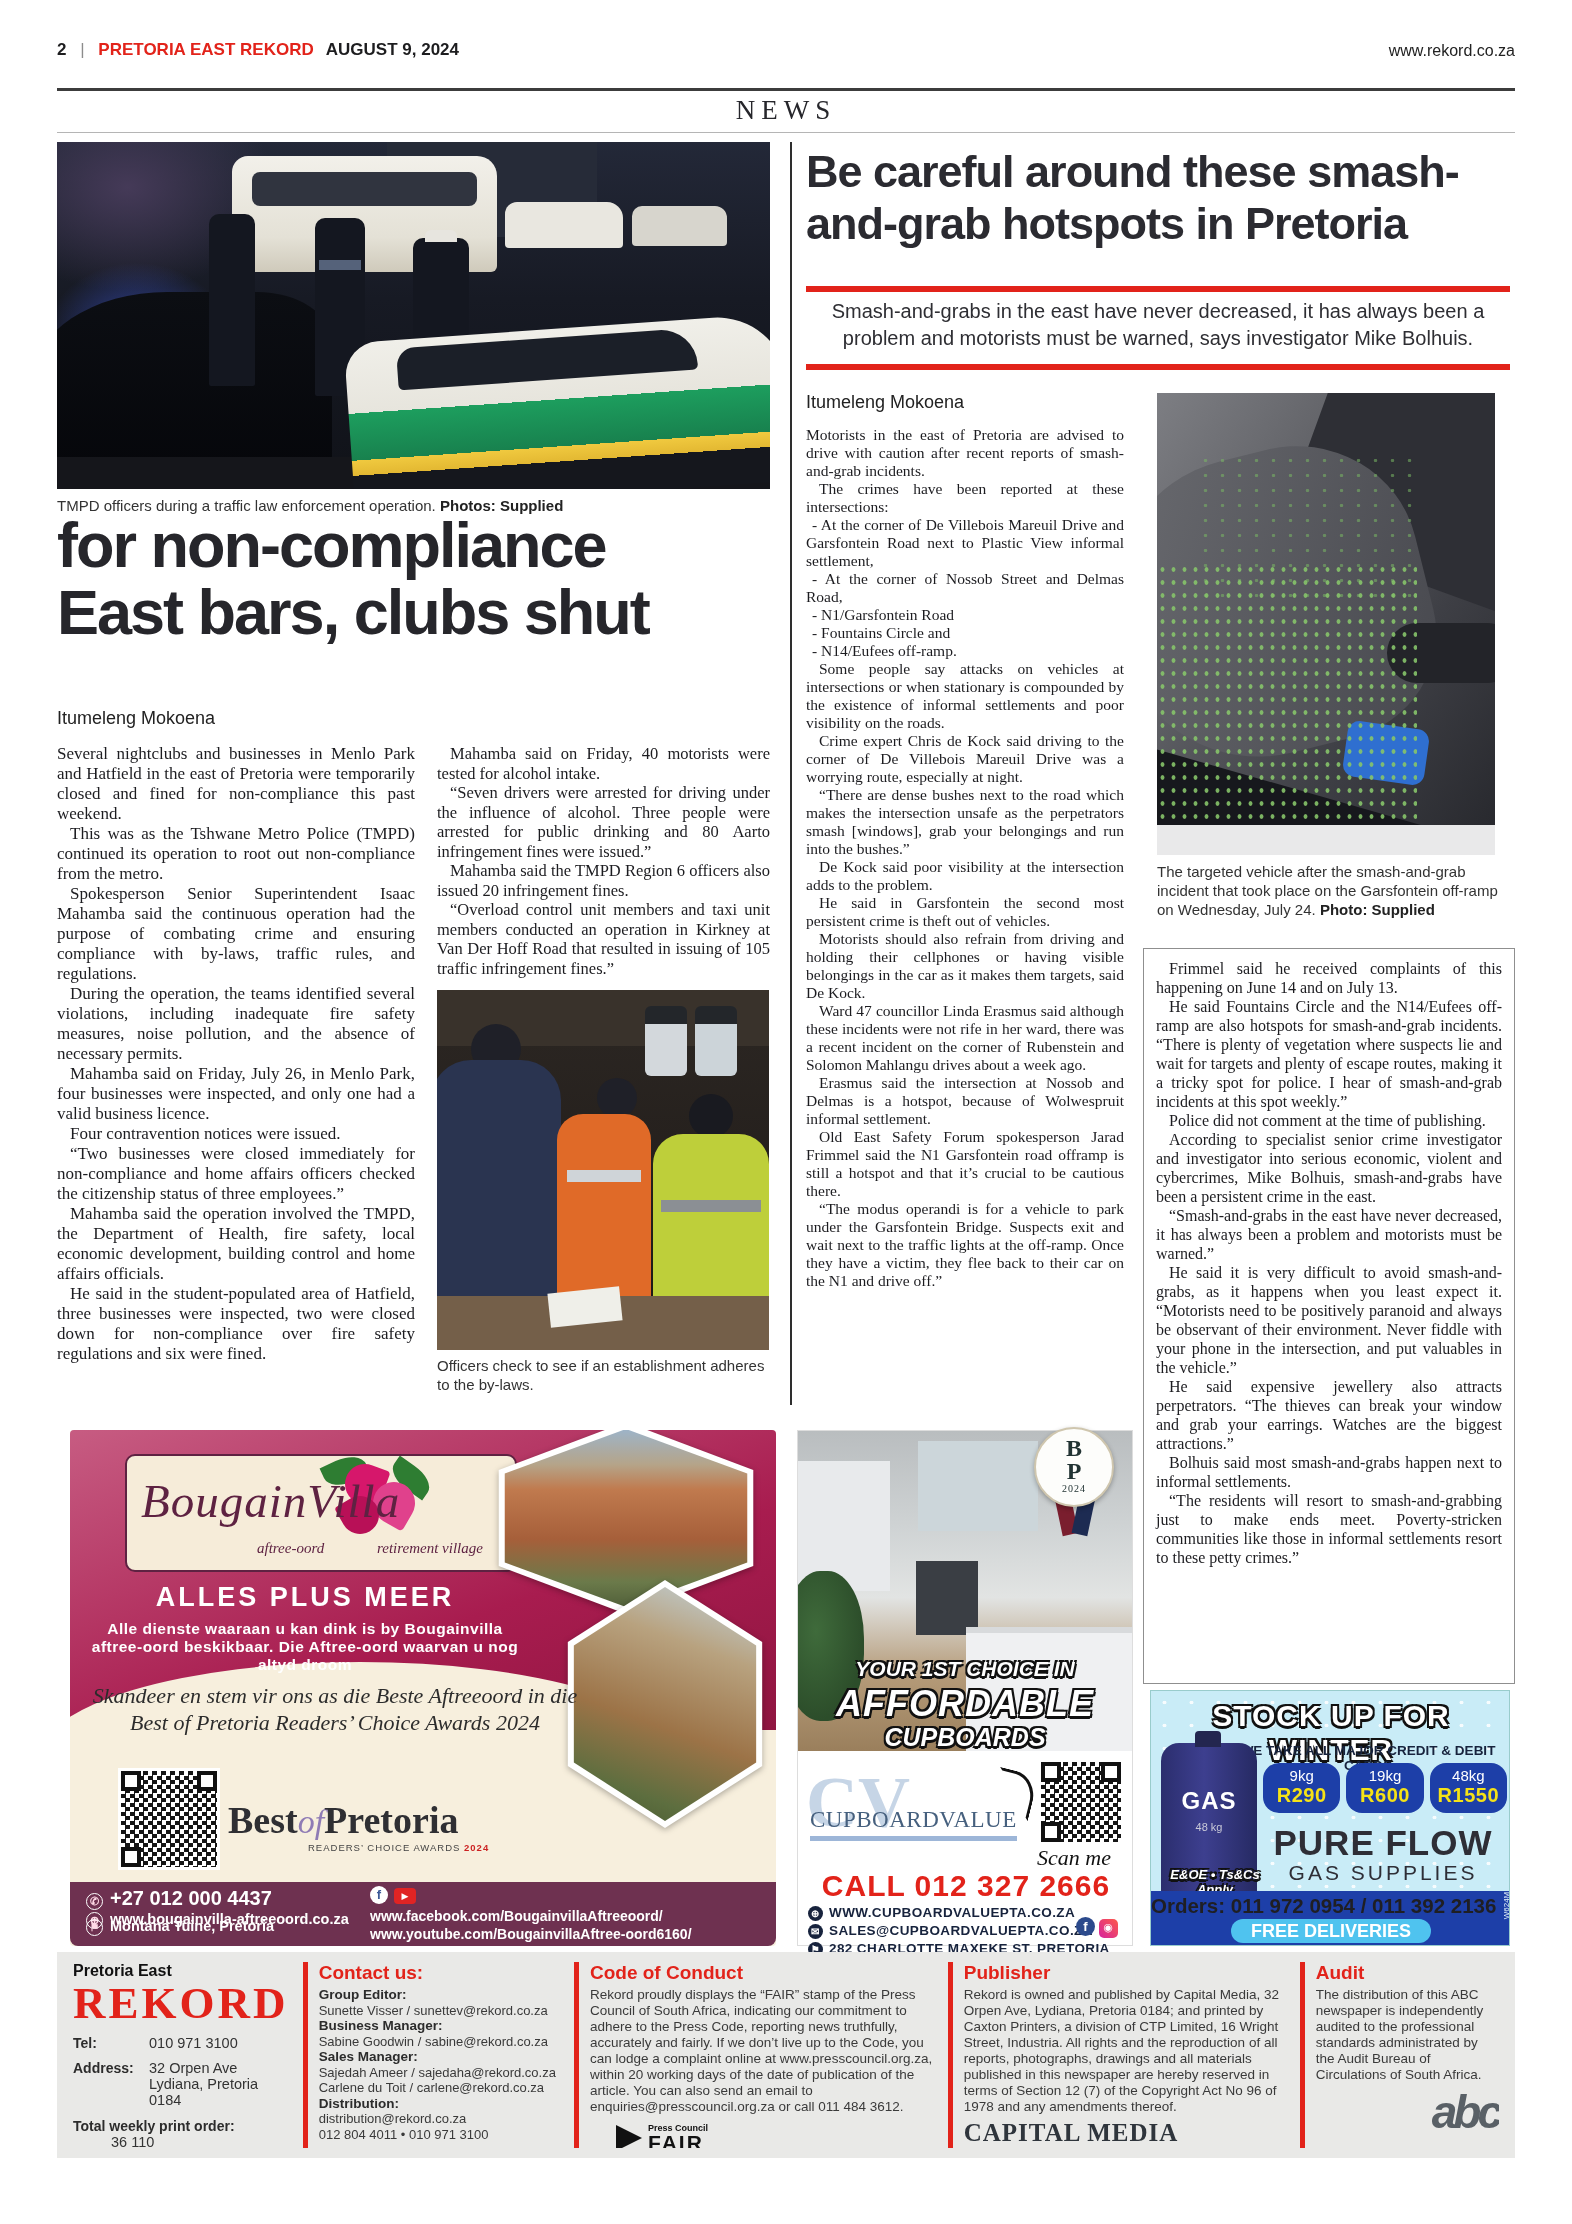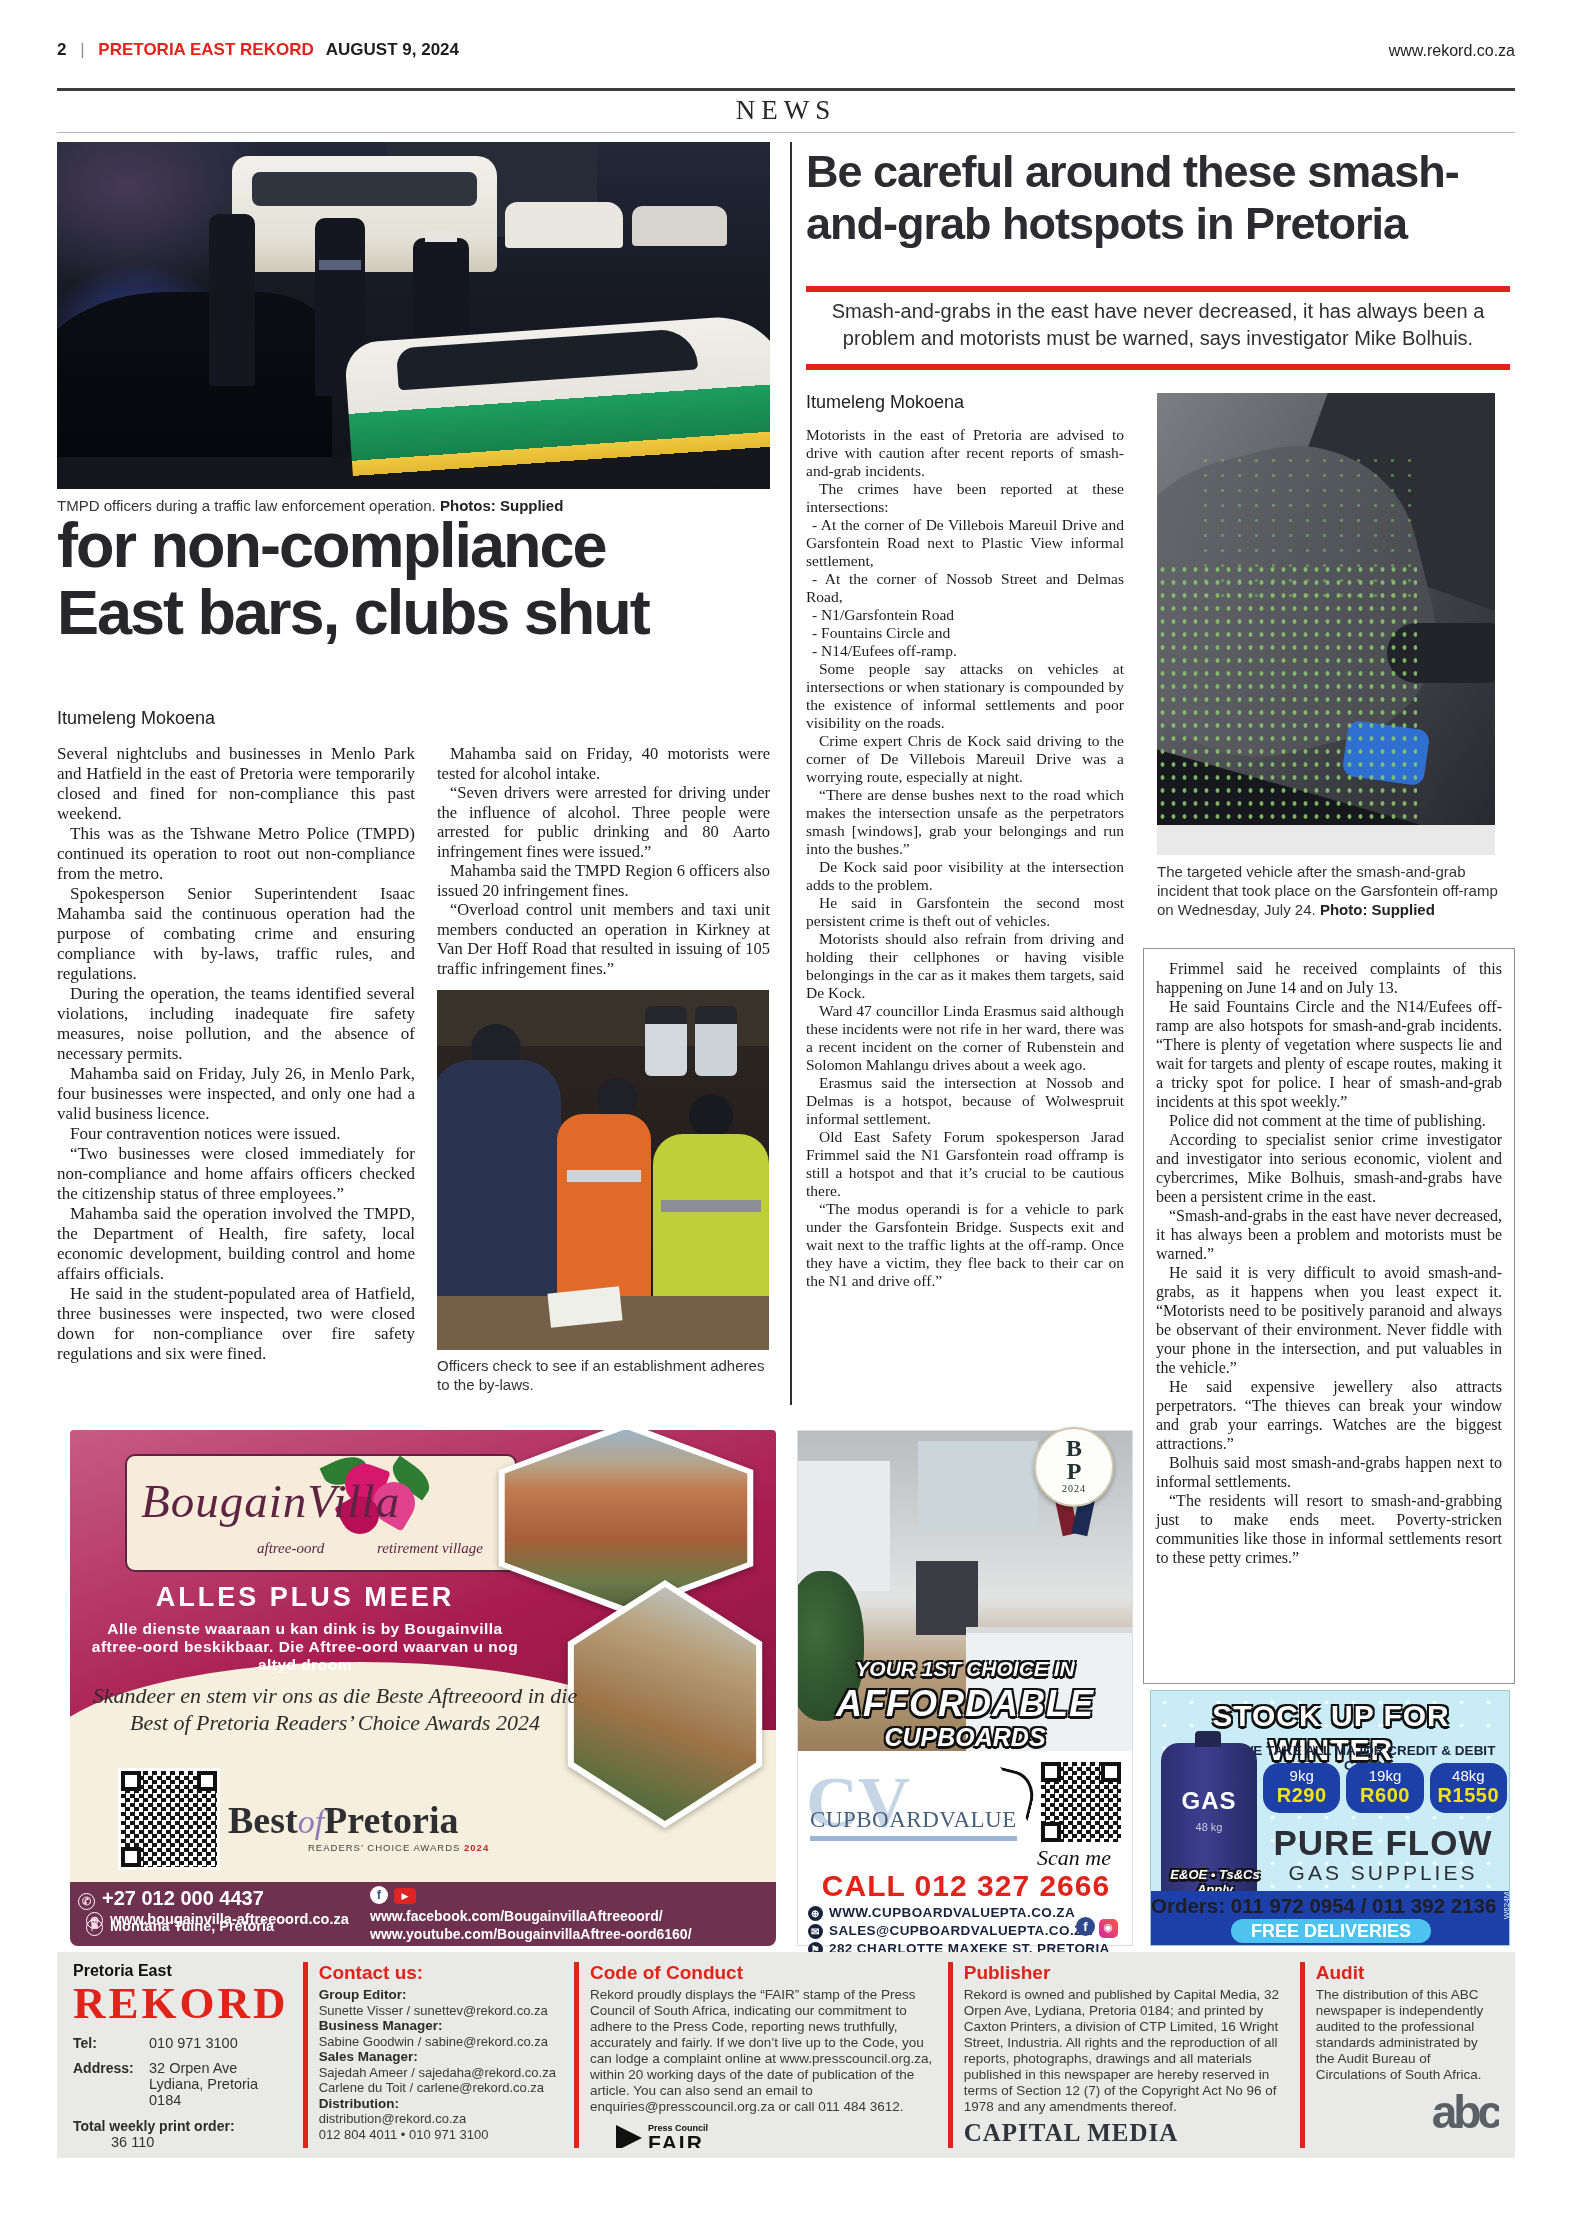--- a/index.html
+++ b/index.html
@@ -112,21 +112,21 @@
   .bv-qr{left:48px;top:338px;width:102px;height:102px}
   .bop{left:158px;top:368px;width:230px;font-family:"Liberation Serif",serif;color:#2f2f33}
   .bop .b1{font-size:38px;font-weight:bold}
   .bop .b2{font-size:34px;font-style:italic;color:#8f7bb5}
   .bop .b3{font-size:38px;font-weight:bold}
   .bop-sub{left:238px;top:412px;font-size:9.5px;letter-spacing:1px;color:#444}
   .bop-sub b{color:#c22}
   .bv-banner{left:318px;top:390px;width:388px;height:64px;background:#362c32;color:#fff;font-weight:bold;font-size:15px;line-height:18px;text-align:center;padding:5px 12px;letter-spacing:.6px}
   .bv-bar{left:0;top:452px;width:706px;height:64px;background:#6e3150;border-radius:0 0 8px 8px;color:#fff}
   .bv-ic{display:inline-block;width:17px;height:17px;border:1.5px solid #fff;border-radius:50%;font-size:11px;line-height:14px;text-align:center;margin-right:7px;color:#ffd9e6}
-  .bv-phone{left:8px;top:5px;font-size:20px;font-weight:bold}
+  .bv-phone{left:16px;top:5px;font-size:20px;font-weight:bold}
   .bv-web{left:16px;top:29px;font-size:14.5px;font-weight:bold}
   .bv-loc{left:16px;top:36px;font-size:14.5px;font-weight:bold}
   .bv-social{left:300px;top:4px;font-size:13px}
   .fb-ic{display:inline-block;width:18px;height:18px;border-radius:50%;background:#fff;color:#3b5998;font-weight:bold;text-align:center;line-height:18px;margin-right:6px}
   .yt-ic{display:inline-block;width:22px;height:16px;border-radius:4px;background:#e02424;color:#fff;font-size:9px;text-align:center;line-height:16px}
   .bv-fb{left:300px;top:26px;font-size:14px;font-weight:bold}
   .bv-yt{left:300px;top:44px;font-size:14px;font-weight:bold}
   .hexw{filter:drop-shadow(0 2px 3px rgba(0,0,0,.3))}
   .hex{clip-path:polygon(50% 0,93% 25%,93% 75%,50% 100%,7% 75%,7% 25%);background:#fff}
   .hexin{position:absolute;inset:7px;clip-path:polygon(50% 0,93% 25%,93% 75%,50% 100%,7% 75%,7% 25%)}
@@ -202,21 +202,21 @@
   .rk-row{display:flex;font-size:14.5px;margin-top:9px;color:#333}
   .rk-row .fl{width:76px;flex:0 0 auto}
   .rk-total{margin-top:10px}
   .rk-tv{margin-left:38px;font-size:14.5px;color:#333}
   .fair{display:flex;align-items:center;gap:6px;margin:8px 0 0 26px}
   .fair-tri{width:0;height:0;border-left:26px solid #111;border-top:13px solid transparent;border-bottom:13px solid transparent}
   .fair-s{font-size:9px;font-weight:bold;color:#111;line-height:10px}
   .fair-b{font-size:21px;font-weight:bold;color:#111;letter-spacing:2px;line-height:20px}
   .cm-logo{font-family:"Liberation Serif",serif;font-weight:bold;font-size:25px;letter-spacing:1px;color:#2f353c;margin-top:4px}
   .cm-sub{font-size:12.5px;color:#444}
-  .abc-logo{font-weight:bold;font-size:46px;color:#596066;letter-spacing:-4px;text-align:right;margin-top:2px}
+  .abc-logo{font-weight:bold;font-style:italic;font-size:46px;color:#596066;letter-spacing:-4px;text-align:right;margin-top:2px}
 </style>
 </head>
 <body>
 
 <div class="page">
 
   <div class="abs hdr">
     <div>
       <span>2</span>
       <span class="sep">|</span>

